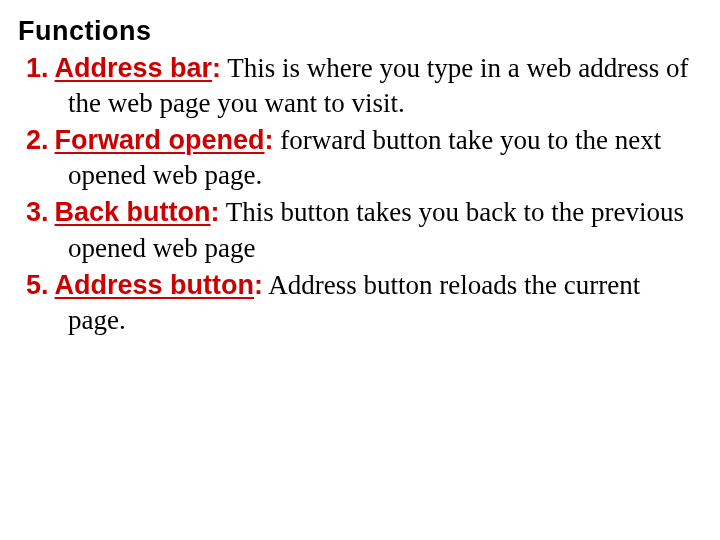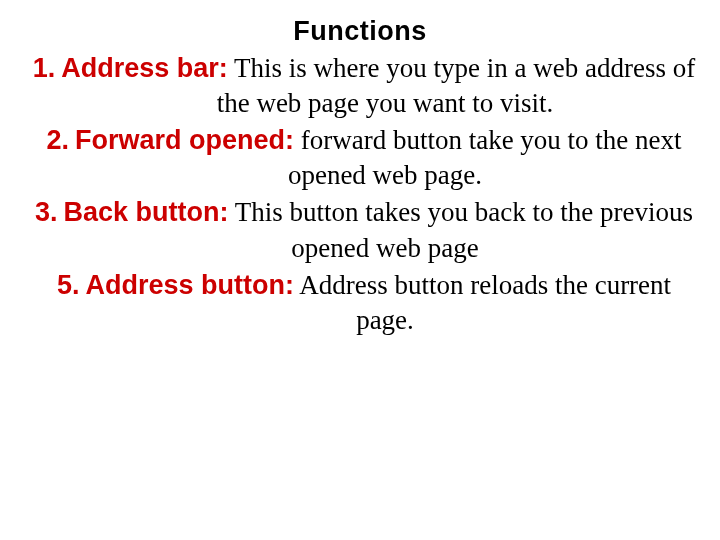--- a/index.html
+++ b/index.html
@@ -1,15 +1,15 @@
 <!DOCTYPE html>
 <html><head>
   <meta charset="utf-8">
   <style>
-    * { box-sizing: border-box; margin: 0; padding: 0; text-align: center; }
+    * { box-sizing: border-box; margin: 0; padding: 0; }
     body {
       width: 720px;
       height: 540px;
       background: #fff;
       font-family: Georgia, 'Times New Roman', serif;
       font-size: 27px;
       line-height: 1.3;
       color: #000;
       padding: 14px 18px 0 18px;
     }
@@ -31,20 +31,21 @@
     .num {
       font-weight: 900;
       font-family: 'Arial Black', 'Arial', sans-serif;
       color: #cc0000;
       margin-right: 6px;
     }
     .term {
       font-weight: 900;
       font-family: 'Arial Black', 'Arial', sans-serif;
       color: #cc0000;
+      text-decoration: underline;
       text-decoration-thickness: 2px;
       text-underline-offset: 3px;
     }
     .colon {
       font-weight: 900;
       font-family: 'Arial Black', 'Arial', sans-serif;
       color: #cc0000;
     }
     .desc {
       font-family: Georgia, 'Times New Roman', serif;

